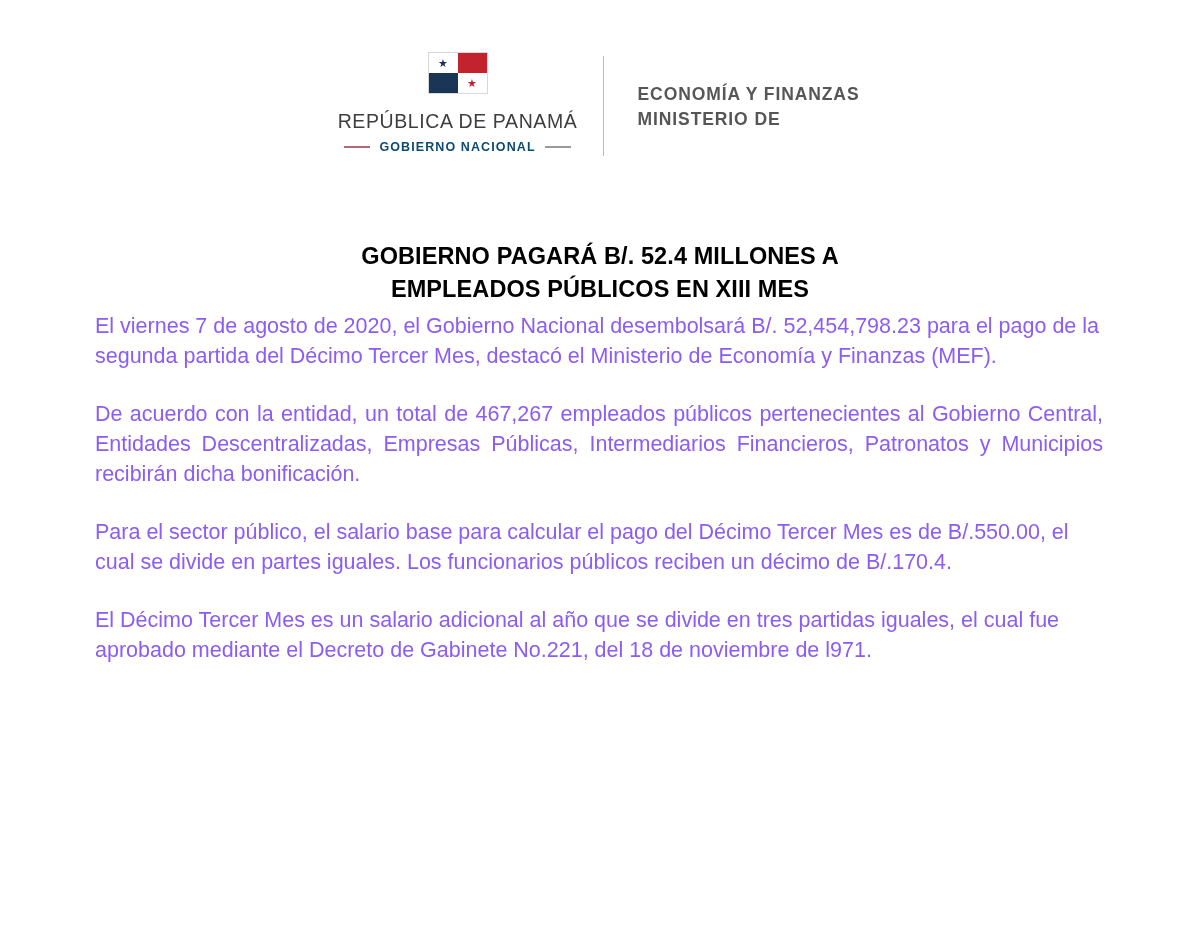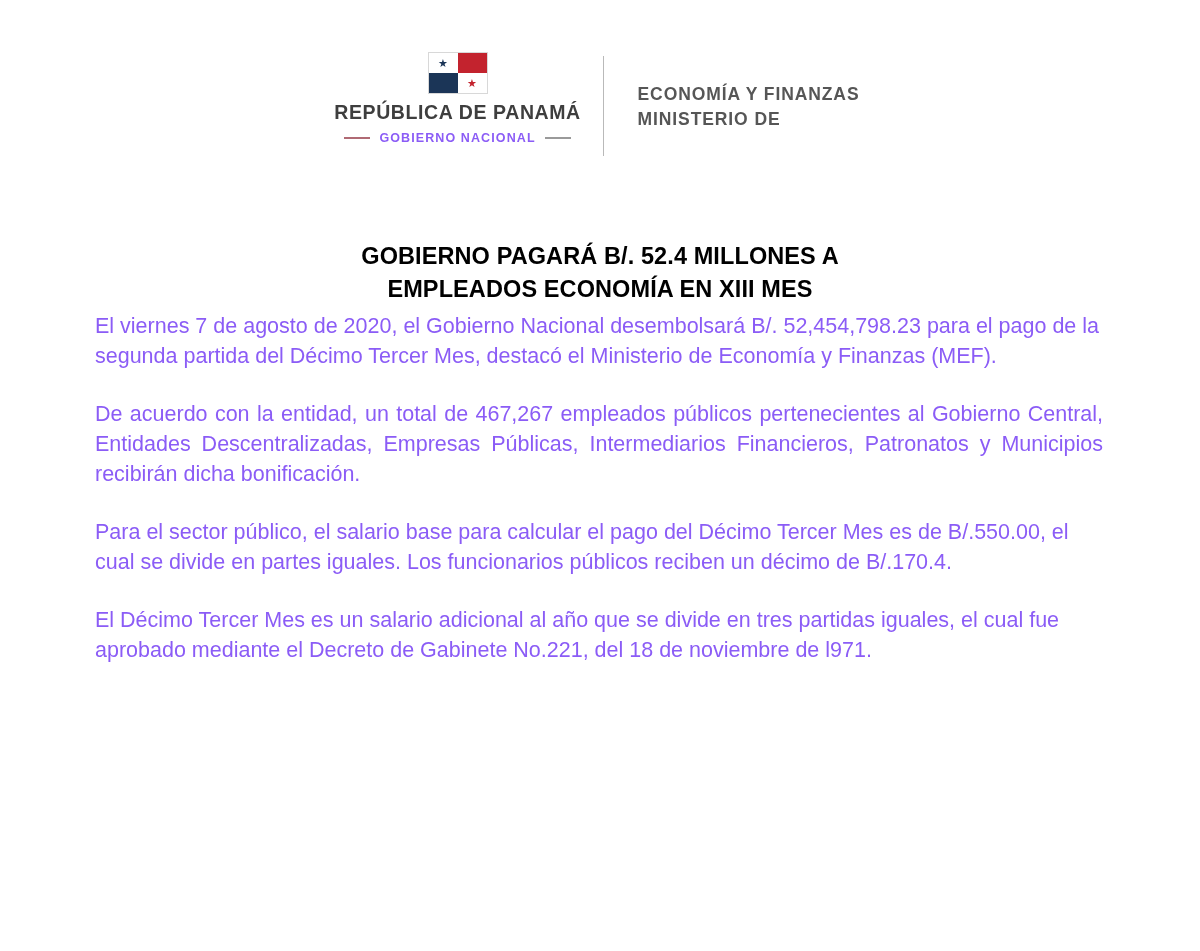--- a/index.html
+++ b/index.html
@@ -64,23 +64,23 @@
   .q-blue  { background: #1b3557; }
 
   .star {
     font-size: 11px;
     line-height: 1;
   }
   .star-blue { color: #1b3557; }
   .star-red  { color: #c3232e; }
 
   .country-name {
-    margin-top: 7px;
+    margin-top: 16px;
     font-size: 19.5px;
-    font-weight: bold;
+    font-weight: normal;
     letter-spacing: 0.6px;
     color: #3e3e3e;
     white-space: nowrap;
   }
 
   .gobierno-row {
     margin-top: 7px;
     display: flex;
     align-items: center;
     gap: 9px;
@@ -90,21 +90,21 @@
     display: block;
     width: 26px;
     height: 2px;
   }
   .rule-left  { background: #b06a74; }
   .rule-right { background: #9a9a9a; }
   .gobierno-text {
     font-size: 12.5px;
     font-weight: bold;
     letter-spacing: 1.1px;
-    color: #8b5cf6;
+    color: #0c4a6e;
   }
 
   .divider {
     width: 1px;
     background: #b9b9b9;
     align-self: stretch;
     min-height: 100px;
     margin-top: 4px;
   }
 
@@ -189,21 +189,21 @@
 
     <div class="brand-right">
       <div class="ministry-line">ECONOMÍA Y FINANZAS</div>
       <div class="ministry-line">MINISTERIO DE</div>
     </div>
 
   </div>
 
   <h1 class="headline">
     <span>GOBIERNO PAGARÁ B/. 52.4 MILLONES A</span><br>
-    <span>EMPLEADOS ECONOMÍA EN XIII MES</span>
+    <span>EMPLEADOS PÚBLICOS EN XIII MES</span>
   </h1>
 
   <div class="body-copy">
     <p class="para no-justify">El viernes 7 de agosto de 2020, el Gobierno Nacional desembolsará B/. 52,454,798.23 para el pago de la segunda partida del Décimo Tercer Mes, destacó el Ministerio de Economía y Finanzas (MEF).</p>
     <p class="para">De acuerdo con la entidad, un total de 467,267 empleados públicos pertenecientes al Gobierno Central, Entidades Descentralizadas, Empresas Públicas, Intermediarios Financieros, Patronatos y Municipios recibirán dicha bonificación.</p>
     <p class="para no-justify">Para el sector público, el salario base para calcular el pago del Décimo Tercer Mes es de B/.550.00, el cual se divide en partes iguales. Los funcionarios públicos reciben un décimo de B/.170.4.</p>
     <p class="para no-justify">El Décimo Tercer Mes es un salario adicional al año que se divide en tres partidas iguales, el cual fue aprobado mediante el Decreto de Gabinete No.221, del 18 de noviembre de l971.</p>
   </div>
 
 </div>

